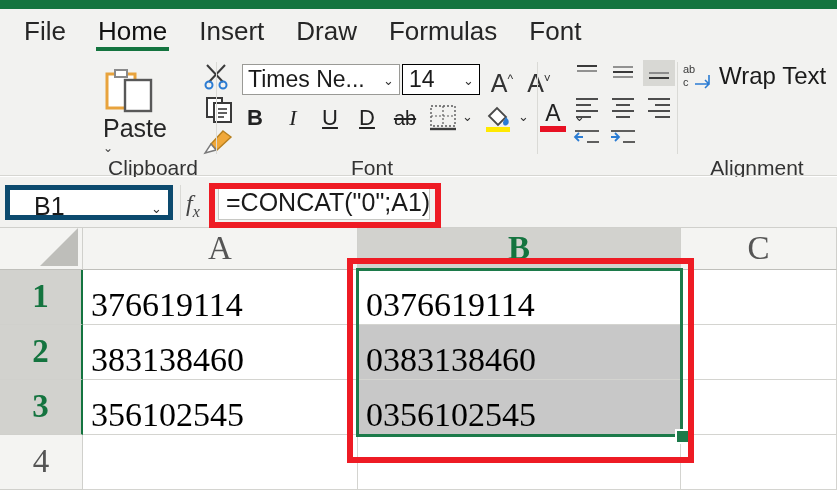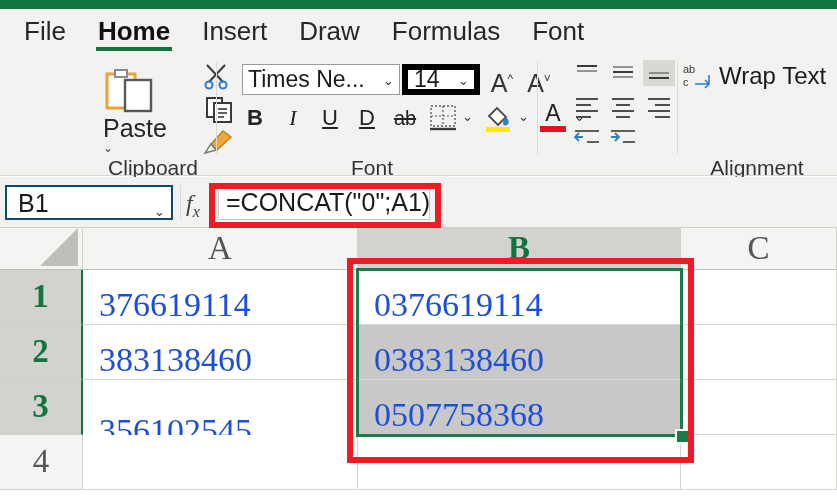--- a/index.html
+++ b/index.html
@@ -26,21 +26,21 @@
     padding-left: 8px;
   }
   .tab {
     position: relative;
     font-size: 26px; color: #262626;
     padding: 0 16px; height: 45px;
     line-height: 45px;
     white-space: nowrap;
     cursor: default;
   }
-  .tab.active { color: #111; font-weight: bold; }
+  .tab.active { color: #111; }
   .tab.active::after {
     content: ""; position: absolute;
     left: 14px; right: 14px; bottom: 3px; height: 4px;
     background: #14743F;
   }
 
   
   .ribbon {
     position: absolute; left: 0; top: 54px; width: 837px; height: 122px;
     background: #F2F2F0;
@@ -79,21 +79,21 @@
   .fontname-box {
     position: absolute; left: 20px; top: 10px; width: 158px; height: 31px;
     background: #fff; border: 1px solid #9A9A96;
     display: flex; align-items: center;
     padding-left: 5px;
     font-size: 23px; color: #1a1a1a;
     overflow: hidden; white-space: nowrap;
   }
   .fontsize-box {
     position: absolute; left: 180px; top: 10px; width: 78px; height: 31px;
-    background: #fff; border: 6px solid #000000;
+    background: #fff; border: 1px solid #000000;
     display: flex; align-items: center;
     padding-left: 6px;
     font-size: 23px; color: #1a1a1a;
   }
   .combo-caret {
     position: absolute; right: 5px; top: 50%; transform: translateY(-50%);
     font-size: 13px; color: #333;
   }
   .grow-a, .shrink-a {
     position: absolute; top: 10px; width: 34px; height: 31px;
@@ -120,23 +120,23 @@
   .row-ico { width: 30px; height: 28px; margin-right: 6px; flex: none; }
 
   
   .formulabar {
     position: absolute; left: 0; top: 177px; width: 837px; height: 51px;
     background: #F2F2F0;
     border-bottom: 1px solid #D0D0CC;
   }
   .namebox {
     position: absolute; left: 5px; top: 8px; width: 168px; height: 35px;
-    background: #fff; border: 2px solid #0c4a6e;
+    background: #fff; border: 5px solid #0c4a6e;
     font-size: 25px; color: #1a1a1a;
-    line-height: 33px; padding-left: 11px;
+    line-height: 33px; padding-left: 24px;
     overflow: hidden; white-space: nowrap;
   }
   .namebox-caret {
     position: absolute; right: 6px; bottom: 0px;
     font-size: 13px; color: #333; line-height: 1;
   }
   .fx {
     position: absolute; left: 186px; top: 13px;
     font-family: "Liberation Serif", serif;
     font-style: italic; font-size: 24px; color: #444;
@@ -201,22 +201,22 @@
   .rowhead.sel {
     background: #D2D2CE; color: #14743F; font-weight: bold;
     border-right: 2px solid #14743F;
   }
 
   .cell {
     position: absolute;
     border-right: 1px solid #D4D4D0;
     border-bottom: 1px solid #D4D4D0;
     font-family: "Liberation Serif", serif;
-    font-size: 34px; color: #1d4ed8;
-    padding-left: 16px;
+    font-size: 34px; color: #000000;
+    padding-left: 8px;
     display: flex; align-items: flex-end;
     overflow: hidden; white-space: nowrap;
     background: #fff;
   }
   .cell.hl { background: #C8C8C8; }
 
   
   .sel-range {
     position: absolute;
     border: 3px solid #1C7A4A;
@@ -443,26 +443,26 @@
     <div class="colhead sel" style="left:358px; width:323px;">B</div>
     <div class="colhead" style="left:681px; width:156px;">C</div>
 
     <div class="rowhead sel" style="top:42px;  height:55px; line-height:53px;">1</div>
     <div class="rowhead sel" style="top:97px;  height:55px; line-height:53px;">2</div>
     <div class="rowhead sel" style="top:152px; height:55px; line-height:53px;">3</div>
     <div class="rowhead" style="top:207px; height:55px; line-height:53px;">4</div>
 
     <div class="cell" style="left:83px; top:42px;  width:275px; height:55px;">376619114</div>
     <div class="cell" style="left:83px; top:97px;  width:275px; height:55px;">383138460</div>
-    <div class="cell" style="left:83px; top:168px; width:275px; height:55px;">356102545</div>
+    <div class="cell" style="left:83px; top:152px; width:275px; height:55px;">356102545</div>
     <div class="cell" style="left:83px; top:207px; width:275px; height:55px;"></div>
 
     <div class="cell" style="left:358px; top:42px;  width:323px; height:55px;">0376619114</div>
     <div class="cell hl" style="left:358px; top:97px;  width:323px; height:55px;">0383138460</div>
-    <div class="cell hl" style="left:358px; top:152px; width:323px; height:55px;">0507758368</div>
+    <div class="cell hl" style="left:358px; top:152px; width:323px; height:55px;">0356102545</div>
     <div class="cell" style="left:358px; top:207px; width:323px; height:55px;"></div>
 
     <div class="cell" style="left:681px; top:42px;  width:156px; height:55px;"></div>
     <div class="cell" style="left:681px; top:97px;  width:156px; height:55px;"></div>
     <div class="cell" style="left:681px; top:152px; width:156px; height:55px;"></div>
     <div class="cell" style="left:681px; top:207px; width:156px; height:55px;"></div>
 
     <div class="sel-range" style="left:356px; top:40px; width:327px; height:169px;"></div>
     <div class="fill-handle" style="left:675px; top:201px;"></div>
   </div>

